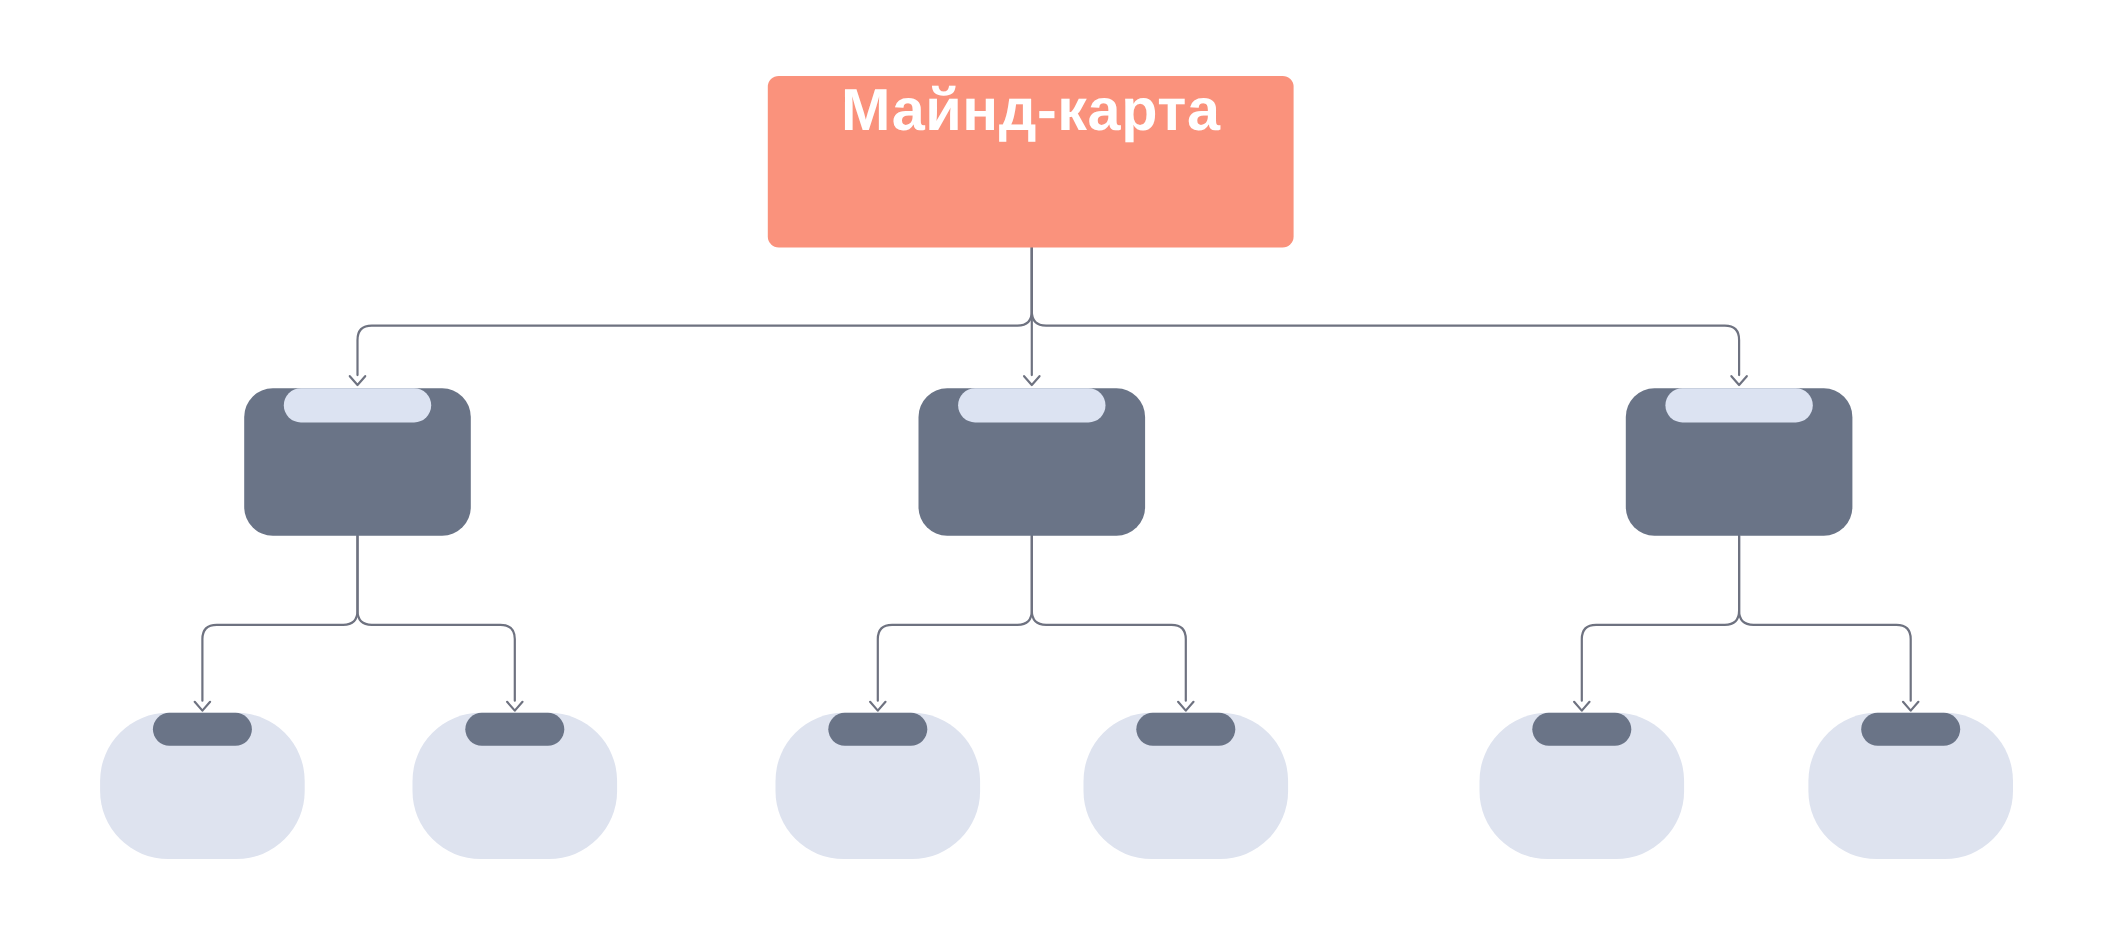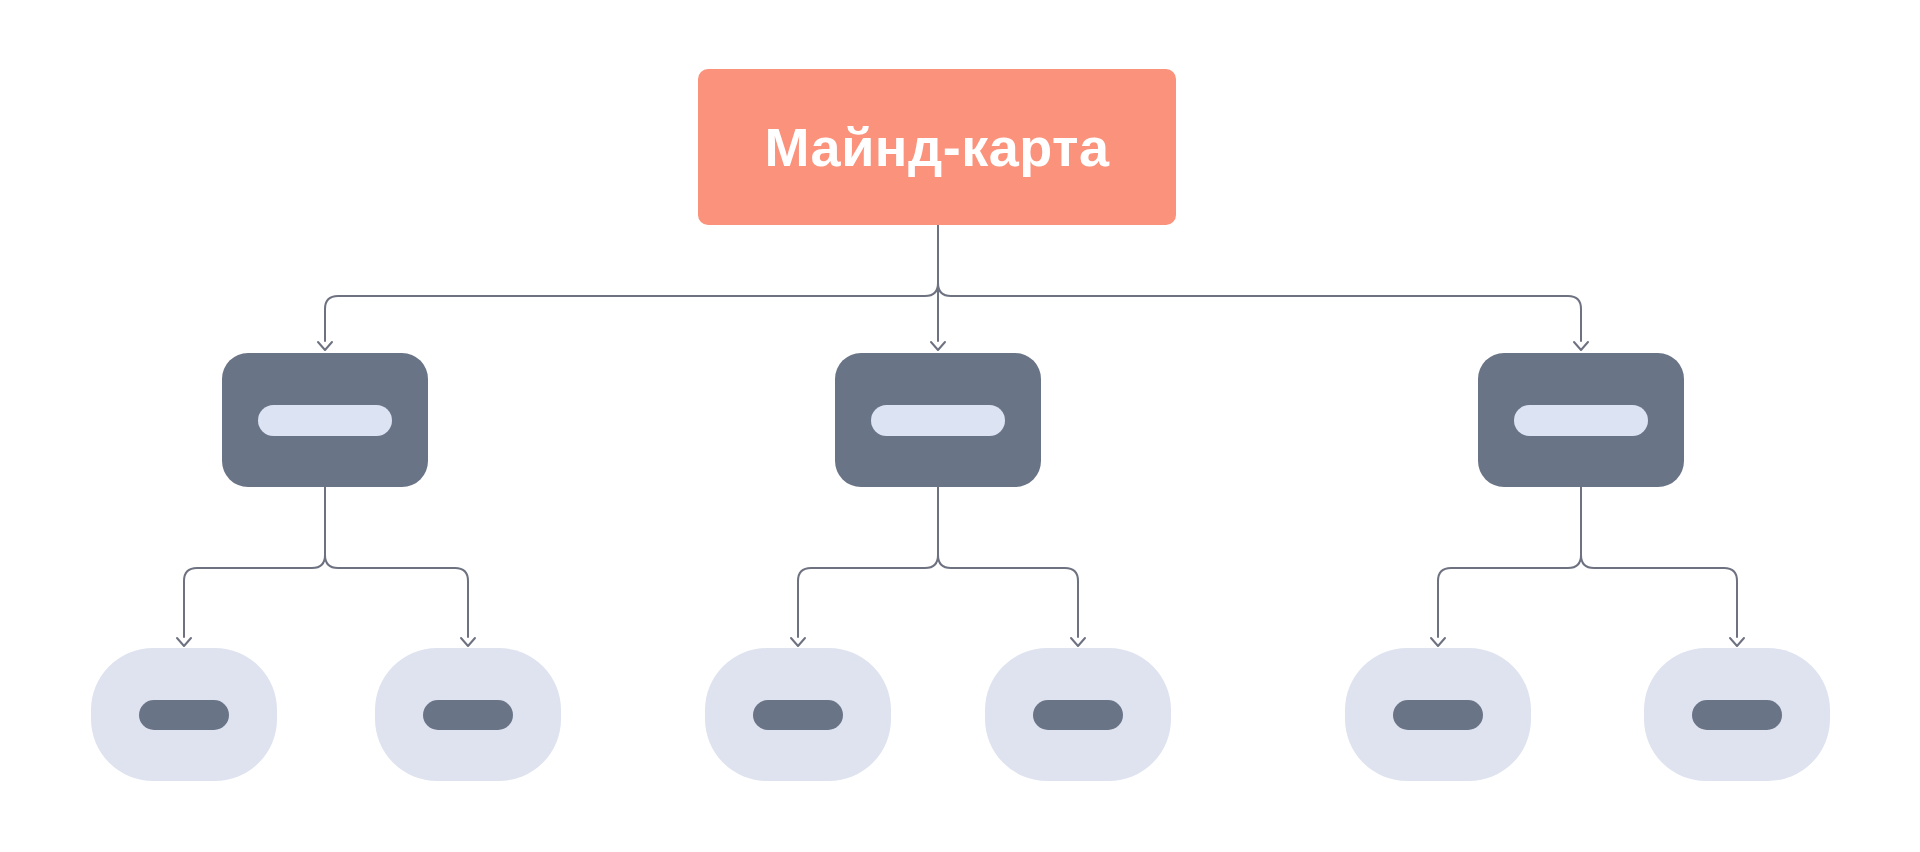--- a/index.html
+++ b/index.html
@@ -20,21 +20,21 @@
   .c-line {
     stroke: #6E7280;
     stroke-width: 2;
     fill: none;
     stroke-linecap: round;
     stroke-linejoin: round;
   }
   .node {
     position: absolute;
     display: flex;
-    align-items: center;
+    align-items: flex-start;
     justify-content: center;
     box-sizing: border-box;
   }
   .root-node {
     left: 698px; top: 69px;
     width: 478px; height: 156px;
     background: #FA927C;
     border-radius: 10px;
     color: #ffffff;
     font-weight: 700;

